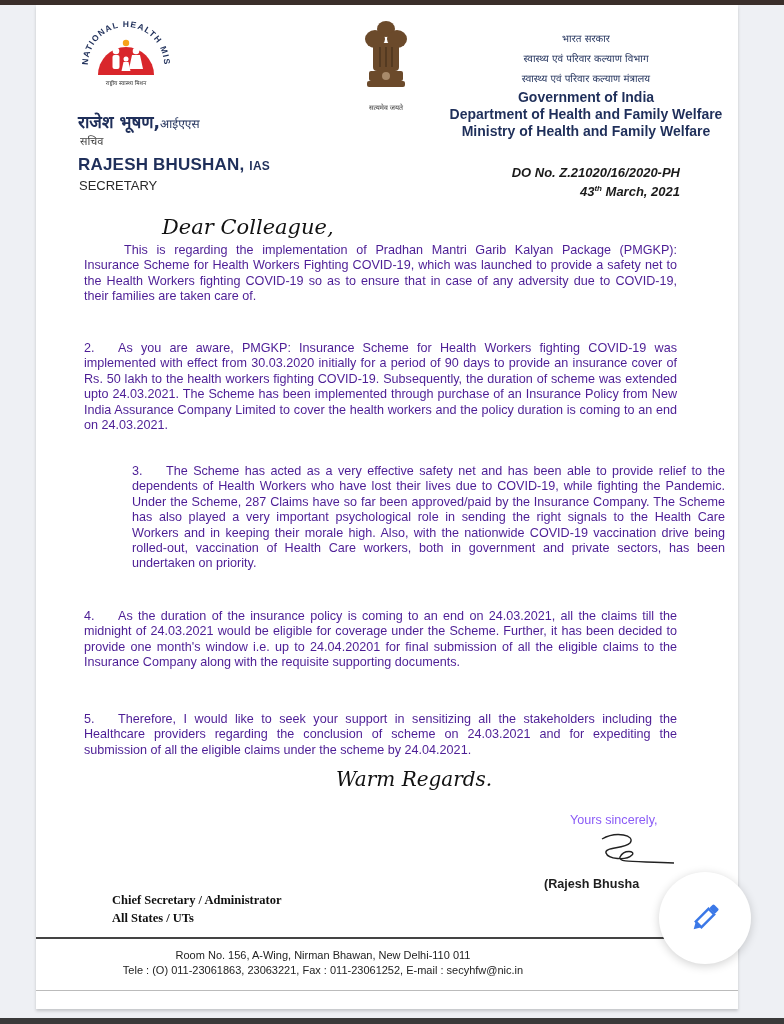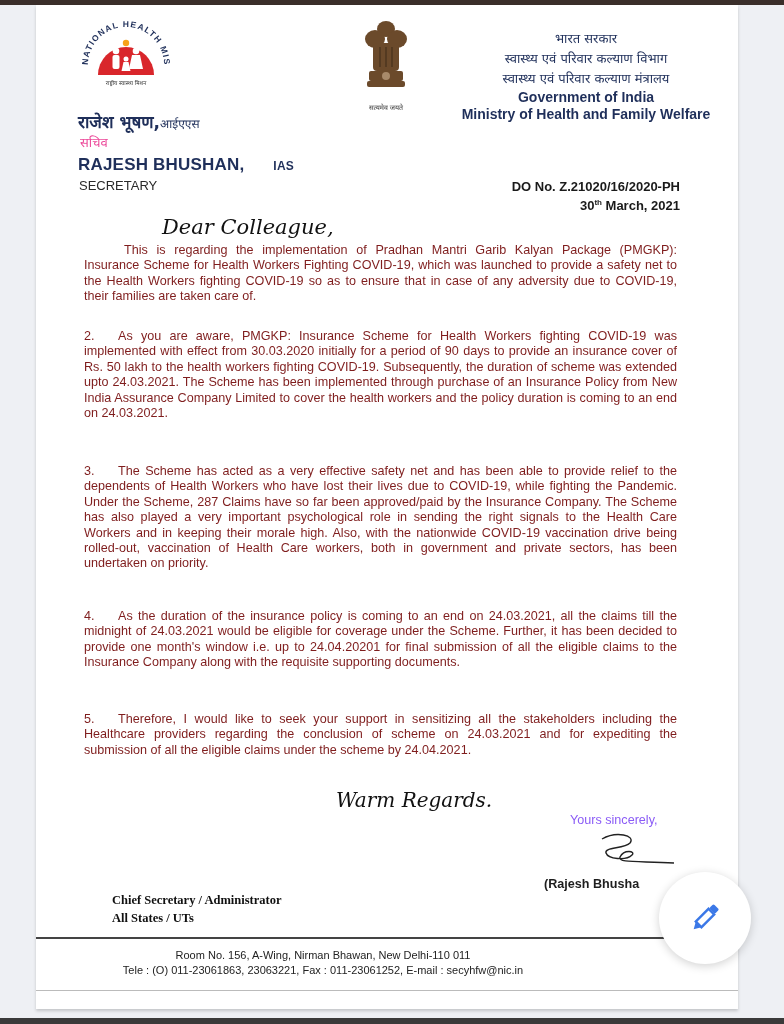--- a/index.html
+++ b/index.html
@@ -17,38 +17,38 @@
     color:#1a1a1a;
   }
   .page-inner { position:absolute; left:0; top:0; width:100%; height:100%; }
 
   
   .nhm-logo { position:absolute; left:40px; top:8px; width:100px; height:90px; }
   .emblem { position:absolute; left:326px; top:12px; width:48px; height:96px; text-align:center; }
   .emblem-motto { font-size:7px; color:#333; margin-top:2px; }
   .hindi-name { position:absolute; left:42px; top:105px; font-family:"DejaVu Sans", sans-serif; font-size:17px; font-weight:bold; color:#1f2f5a; }
   .hindi-name .suffix { font-size:12px; font-weight:normal; }
-  .hindi-title { position:absolute; left:44px; top:128px; font-family:Liberation Sans, sans-serif; font-size:13px; color:#ec4899; }
+  .hindi-title { position:absolute; left:44px; top:128px; font-family:Liberation Sans, sans-serif; font-size:11px; color:#404040; }
   .eng-name { position:absolute; left:42px; top:150px; font-size:17px; font-weight:bold; color:#1f2f5a; letter-spacing:0.2px;}
-  .eng-name .ias { font-size:12px;margin-left:24px; }
+  .eng-name .ias { font-size:12px; }
   .eng-title { position:absolute; left:43px; top:173px; font-size:13px; color:#2a2a2a;text-align:center; }
 
   .gov-block { position:absolute; left:400px; top:24px; width:300px; text-align:center; color:#1f2f5a; }
-  .gov-block .hi { font-family:"DejaVu Sans", sans-serif; font-size:13px; line-height:20px; }
+  .gov-block .hi { font-family:"DejaVu Sans", sans-serif; font-size:10px; line-height:20px; }
   .gov-block .en { font-size:14px; font-weight:bold; line-height:17px; }
-  .do-block { position:absolute; right:58px; top:174px; text-align:right; font-size:13px; font-weight:bold; color:#1a1a1a; line-height:16px; }
+  .do-block { position:absolute; right:58px; top:160px; text-align:right; font-size:13px; font-weight:bold; color:#1a1a1a; line-height:16px;font-style:italic; }
   .do-block sup { font-size:8px; }
 
   .salutation { position:absolute; left:102px; top:210px; font-family:"DejaVu Serif", serif; font-style:italic; font-size:21px; color:#111;margin-left:24px; }
 
-  .para { position:absolute; left:48px; width:593px; font-size:12.6px; line-height:15.4px; text-align:justify; color:#7f1d1d; }
+  .para { position:absolute; left:48px; width:593px; font-size:12.6px; line-height:15.4px; text-align:justify; color:#4c1d95; }
   .para .num { display:inline-block; width:34px; }
   .indent { text-indent:40px; }
 
-  .regards { position:absolute; left:300px; top:762px; font-family:"DejaVu Serif", serif; font-style:italic; font-size:20px; color:#111;margin-top:21px; }
+  .regards { position:absolute; left:300px; top:762px; font-family:"DejaVu Serif", serif; font-style:italic; font-size:20px; color:#111; }
   .yours { position:absolute; left:534px; top:808px; font-size:12.6px; color:#8b5cf6; }
   .signature { position:absolute; left:560px; top:826px; width:80px; height:40px; }
   .sign-name { position:absolute; left:508px; top:872px; font-size:12.6px; font-weight:bold; color:#1e1e1e;text-align:right; }
 
   .addressee { position:absolute; left:76px; top:886px; font-family:"Liberation Serif", serif; font-weight:bold; font-size:12.5px; line-height:18px; color:#111; }
 
   .rule-top { position:absolute; left:0; top:932px; width:702px; height:2px; background:#444; }
   .footer { position:absolute; left:0; top:943px; width:574px; text-align:center; font-size:11px; line-height:15px; color:#222; }
   .rule-bottom { position:absolute; left:0; top:985px; width:702px; height:1px; background:#bbb; }
 
@@ -111,37 +111,38 @@
     <div class="eng-name">
       <span>RAJESH BHUSHAN,</span> <span class="ias">IAS</span>
     </div>
     <div class="eng-title">SECRETARY</div>
 
     <div class="gov-block">
       <div class="hi">भारत सरकार</div>
       <div class="hi">स्वास्थ्य एवं परिवार कल्याण विभाग</div>
       <div class="hi">स्वास्थ्य एवं परिवार कल्याण मंत्रालय</div>
       <div class="en">Government of India</div>
+      <div class="en">Department of Health and Family Welfare</div>
       <div class="en">Ministry of Health and Family Welfare</div>
     </div>
 
     <div class="do-block">
       <div>DO No. Z.21020/16/2020-PH</div>
-      <div><span>30</span><sup>th</sup><span> March, 2021</span></div>
+      <div><span>43</span><sup>th</sup><span> March, 2021</span></div>
     </div>
 
     <div class="salutation">Dear Colleague,</div>
 
     <div class="para indent" style="top:238px;">This is regarding the implementation of Pradhan Mantri Garib Kalyan Package (PMGKP): Insurance Scheme for Health Workers Fighting COVID-19, which was launched to provide a safety net to the Health Workers fighting COVID-19 so as to ensure that in case of any adversity due to COVID-19, their families are taken care of.</div>
 
-    <div class="para" style="top:324px;">
+    <div class="para" style="top:336px;">
       <span class="num">2.</span><span>As you are aware, PMGKP: Insurance Scheme for Health Workers fighting COVID-19 was implemented with effect from 30.03.2020 initially for a period of 90 days to provide an insurance cover of Rs. 50 lakh to the health workers fighting COVID-19. Subsequently, the duration of scheme was extended upto 24.03.2021. The Scheme has been implemented through purchase of an Insurance Policy from New India Assurance Company Limited to cover the health workers and the policy duration is coming to an end on 24.03.2021.</span>
     </div>
 
-    <div class="para" style="top:459px;">
+    <div class="para" style="top:459px;margin-left:48px;">
       <span class="num">3.</span><span>The Scheme has acted as a very effective safety net and has been able to provide relief to the dependents of Health Workers who have lost their lives due to COVID-19, while fighting the Pandemic. Under the Scheme, 287 Claims have so far been approved/paid by the Insurance Company. The Scheme has also played a very important psychological role in sending the right signals to the Health Care Workers and in keeping their morale high. Also, with the nationwide COVID-19 vaccination drive being rolled-out, vaccination of Health Care workers, both in government and private sectors, has been undertaken on priority.</span>
     </div>
 
     <div class="para" style="top:604px;">
       <span class="num">4.</span><span>As the duration of the insurance policy is coming to an end on 24.03.2021, all the claims till the midnight of 24.03.2021 would be eligible for coverage under the Scheme. Further, it has been decided to provide one month's window i.e. up to 24.04.20201 for final submission of all the eligible claims to the Insurance Company along with the requisite supporting documents.</span>
     </div>
 
     <div class="para" style="top:707px;">
       <span class="num">5.</span><span>Therefore, I would like to seek your support in sensitizing all the stakeholders including the Healthcare providers regarding the conclusion of scheme on 24.03.2021 and for expediting the submission of all the eligible claims under the scheme by 24.04.2021.</span>
     </div>

